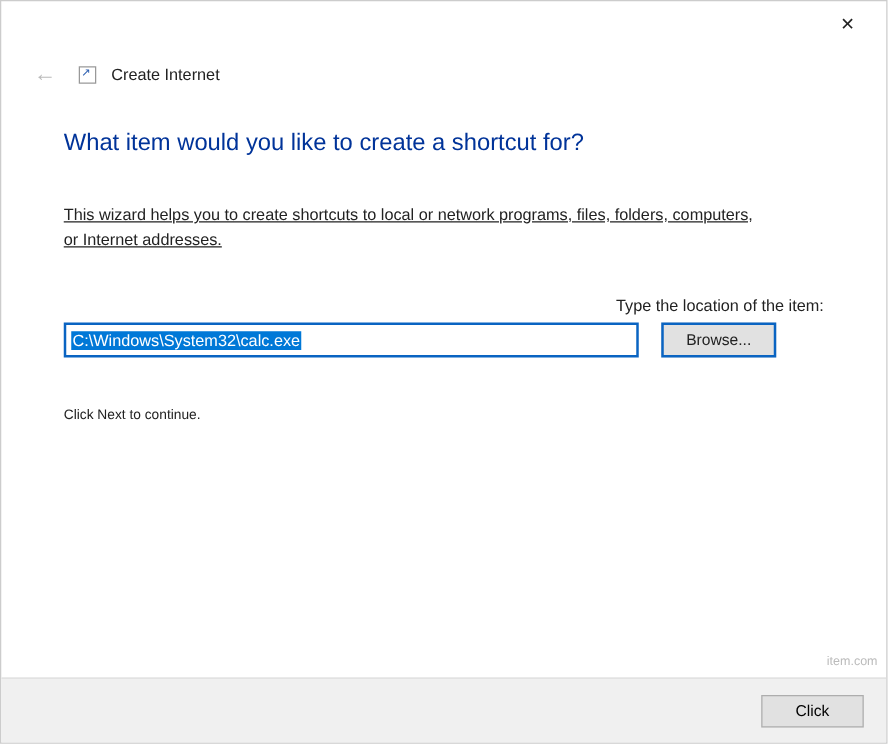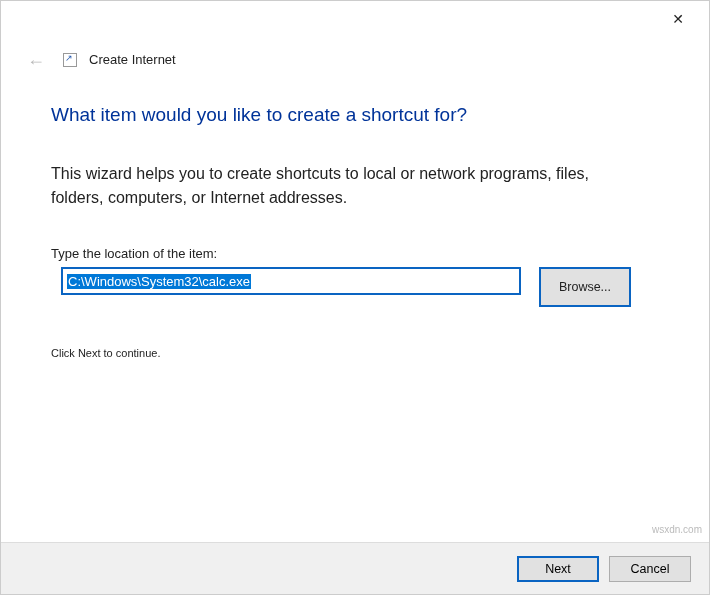--- a/index.html
+++ b/index.html
@@ -50,51 +50,52 @@
       flex: 1;
       padding: 30px 50px 10px 50px;
     }
     .heading {
       color: #003399;
       font-size: 19px;
       font-weight: 400;
       margin-bottom: 36px;
     }
     .intro {
-      font-size: 16px; color: #222;
+      font-size: 13px; color: #222;
       line-height: 1.5;
       margin-bottom: 36px;
       max-width: 560px;
+      text-decoration: underline;
     }
     .field-label {
       font-size: 13px; color: #222;
       margin-bottom: 6px;
+      text-align: right;
     }
     .row {
       display: flex; gap: 18px; align-items: stretch;
       margin-bottom: 40px;
-      margin-left: 10px;
     }
     .selected-text {
       background: #0078d7;
       color: #fff;
       padding: 0 1px;
     }
     .input-wrap {
       flex: 0 0 460px;
       height: 28px;
       border: 2px solid #0a64c2;
       padding: 2px 4px;
       font-size: 13px;
       display: flex; align-items: center;
       overflow: hidden;
       white-space: nowrap;
     }
     .browse-btn {
-      width: 92px; height: 40px;
+      width: 92px; height: 28px;
       border: 2px solid #0a64c2;
       background: #e1e1e1;
       font-size: 12.5px; font-family: inherit;
       color: #222;
       cursor: pointer;
     }
     .continue-text {
       font-size: 11px; color: #222;
     }
     .footer {
@@ -141,17 +142,16 @@
   <div class="row">
     <div class="input-wrap">
       <span class="selected-text">C:\Windows\System32\calc.exe</span>
     </div>
     <button class="browse-btn">Browse...</button>
   </div>
   <div class="continue-text">Click Next to continue.</div>
 </div>
 
 <div class="footer">
-  <button class="footer-btn primary">Next</button>
-  <button class="footer-btn">Cancel</button>
+  <button class="footer-btn">Click</button>
 </div>
 
-<div class="watermark">wsxdn.com</div>
+<div class="watermark">item.com</div>
 
 </body></html>

